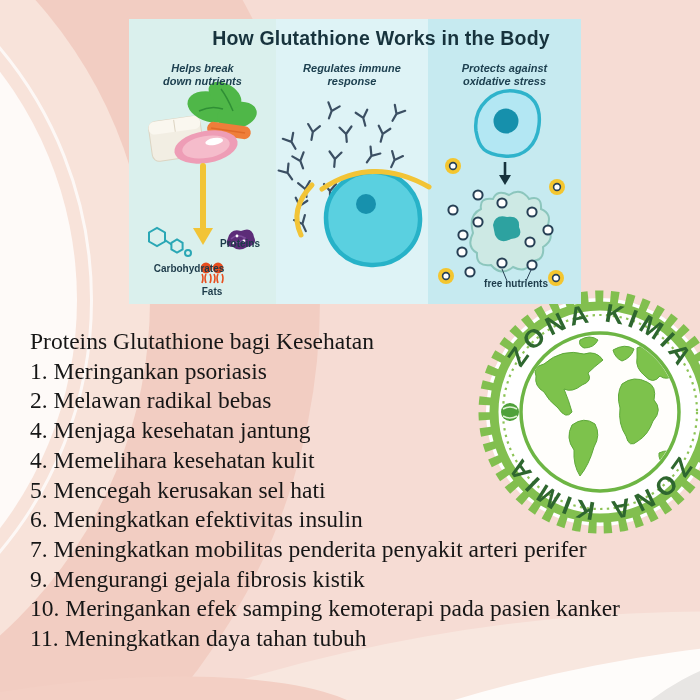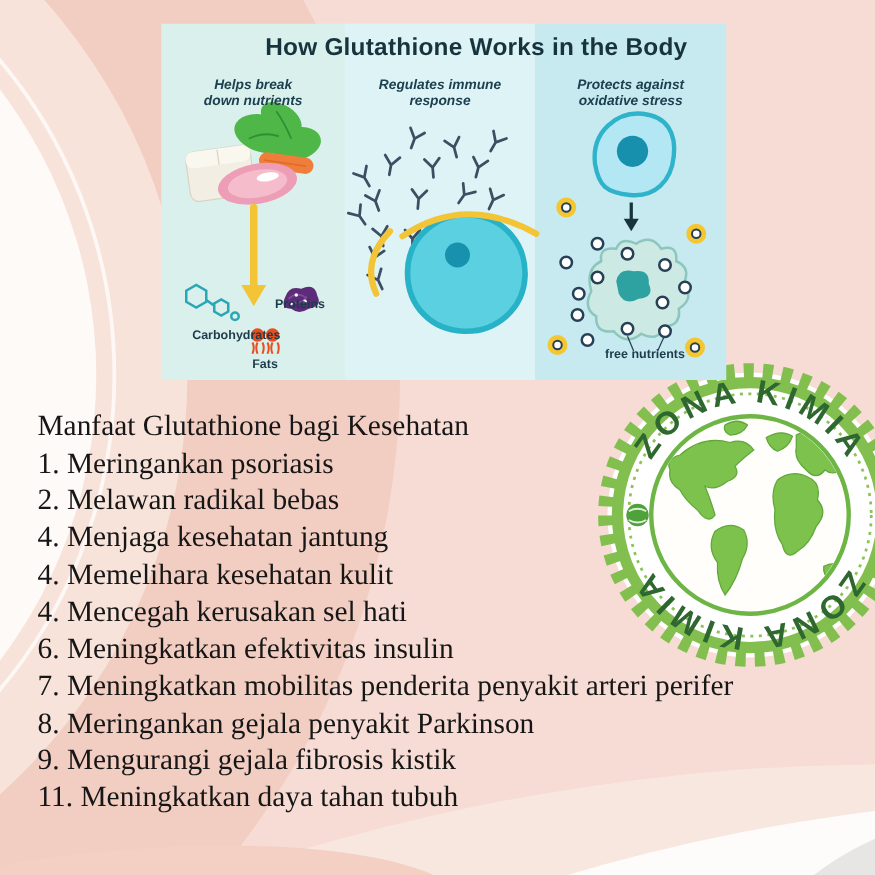--- a/index.html
+++ b/index.html
@@ -232,24 +232,24 @@
     </g>
   </svg>
 
   <div class="abs mini-label" style="left:60px;top:231px;margin-top:13px;">Carbohydrates</div>
   <div class="abs mini-label" style="left:111px;top:219px;">Proteins</div>
   <div class="abs mini-label" style="left:83px;top:267px;text-align:right;">Fats</div>
   <div class="abs mini-label" style="left:387px;top:259px;">free nutrients</div>
 </div>
 
 <div id="benefits" class="abs">
-  <div>Manfaat Glutathione bagi Kesehatan</div>
+  <div>Proteins Glutathione bagi Kesehatan</div>
   <div>1. Meringankan psoriasis</div>
   <div>2. Melawan radikal bebas</div>
   <div>4. Menjaga kesehatan jantung</div>
   <div>4. Memelihara kesehatan kulit</div>
-  <div>4. Mencegah kerusakan sel hati</div>
+  <div>5. Mencegah kerusakan sel hati</div>
   <div>6. Meningkatkan efektivitas insulin</div>
   <div>7. Meningkatkan mobilitas penderita penyakit arteri perifer</div>
-  <div>8. Meringankan gejala penyakit Parkinson</div>
   <div>9. Mengurangi gejala fibrosis kistik</div>
+  <div>10. Meringankan efek samping kemoterapi pada pasien kanker</div>
   <div>11. Meningkatkan daya tahan tubuh</div>
 </div>
 
 </body></html>

